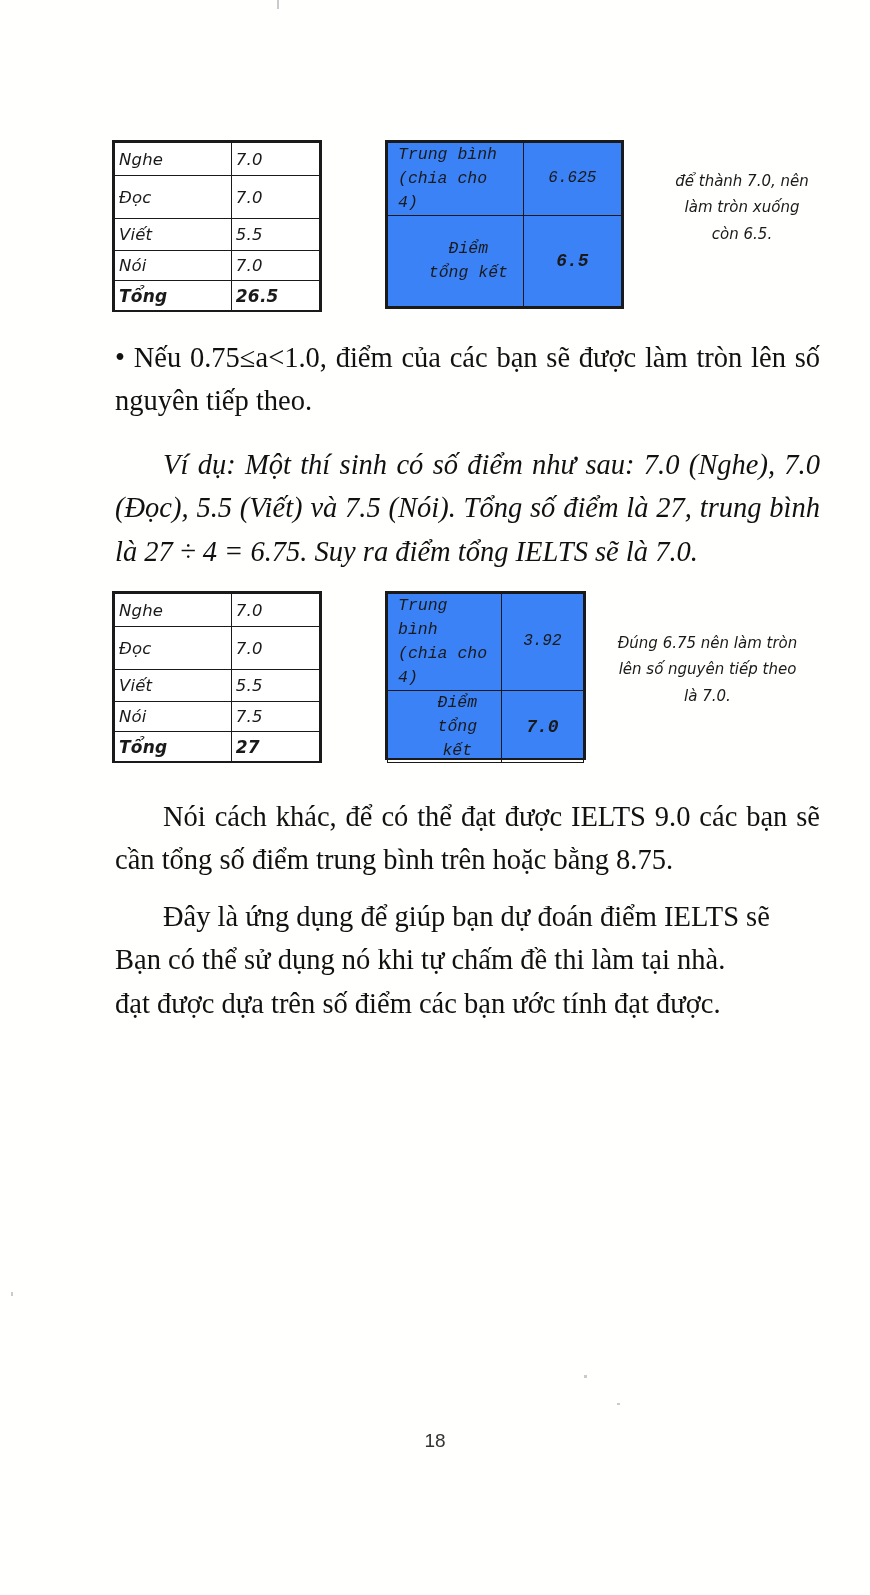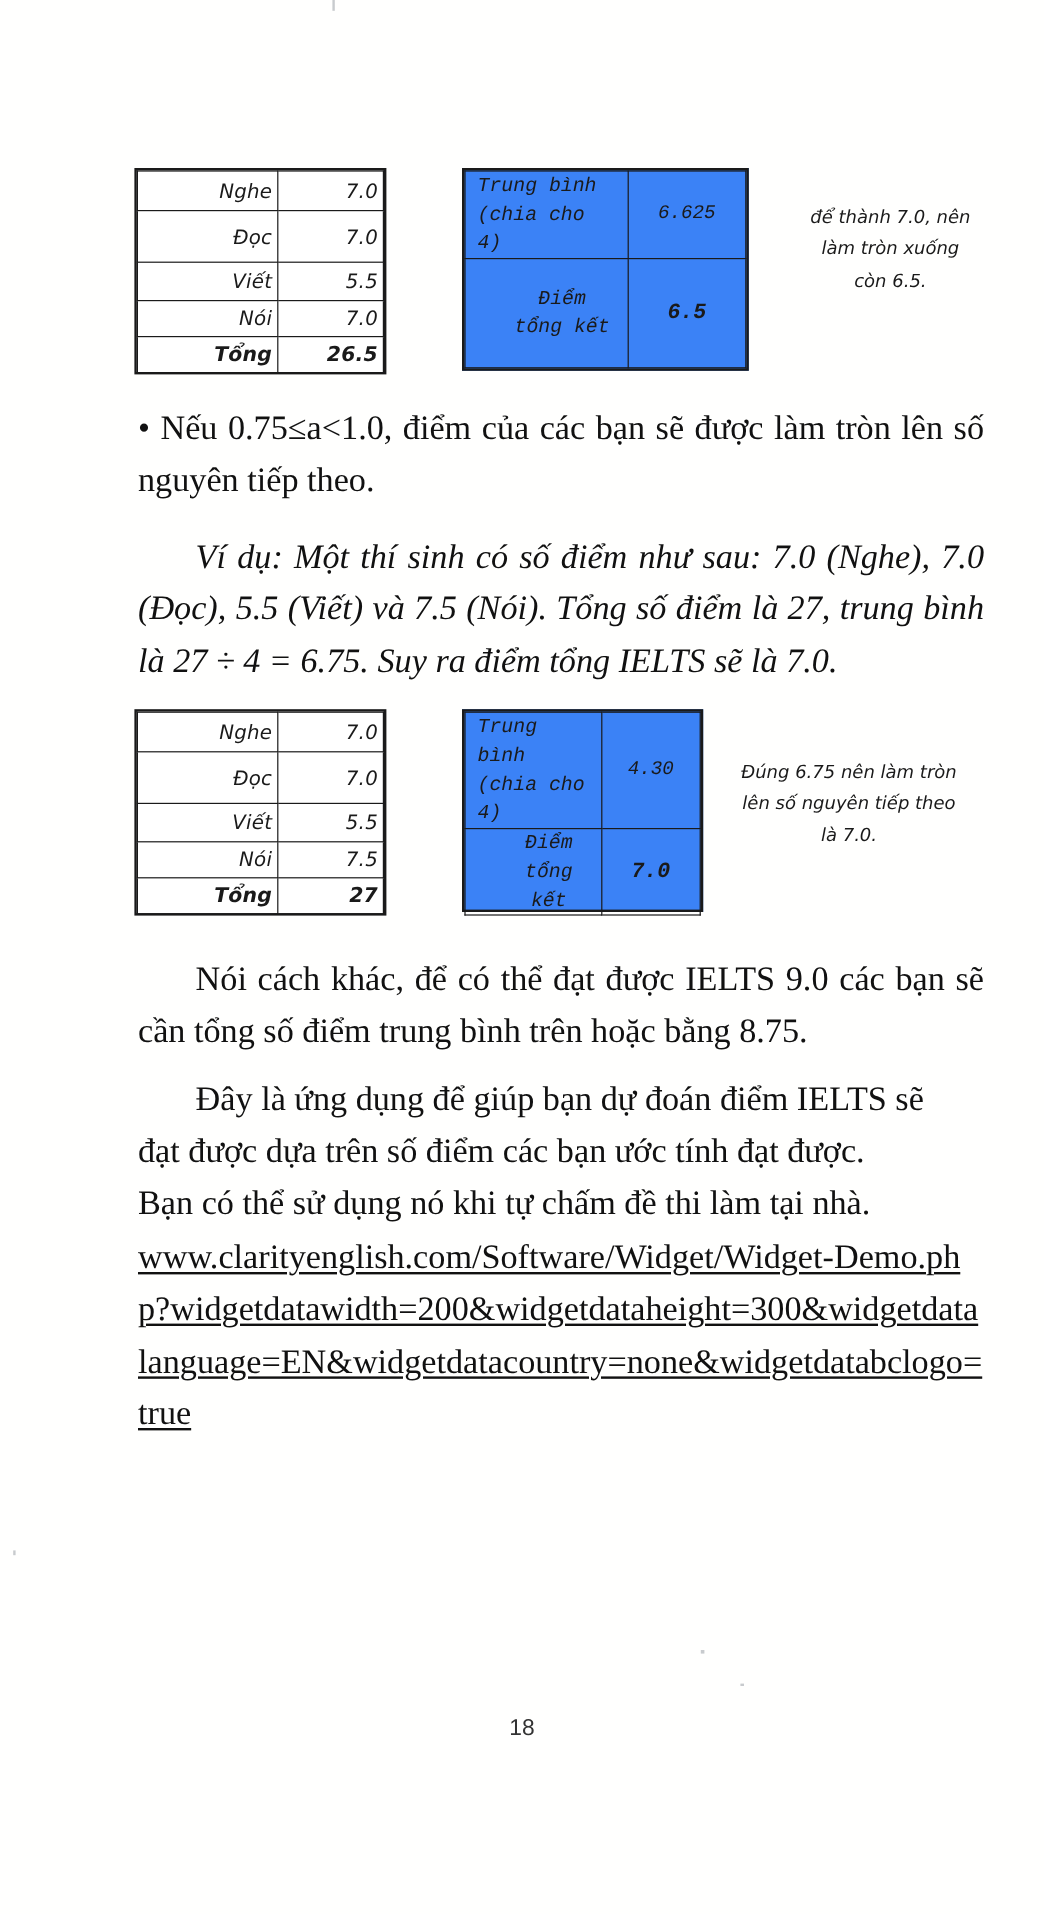--- a/index.html
+++ b/index.html
@@ -38,21 +38,21 @@
     font-style: italic;
     background: #fff;
   }
   .score-table table {
     border-collapse: collapse;
     width: 100%;
     height: 100%;
   }
   .score-table td {
     border: 1.6px solid #1a1a1a;
-    text-align: right;
+    text-align: left;
     font-size: 16.5px;
     font-style: italic;
     letter-spacing: .2px;
     padding: 0 4px;
   }
   .score-table td.label { width: 57%; }
   .score-table td.value { width: 43%; }
   .score-table tr.total td {
     font-weight: bold;
     font-size: 17px;
@@ -237,21 +237,21 @@
   </div>
 
   <div class="avg-table" style="left:385px; top:591px; width:197px; height:165px;">
     <table>
       <tbody>
           <tr style="height:44%;">
         <td class="k">
           <div>Trung bình</div>
           <div>(chia cho 4)</div>
         </td>
-        <td class="v">4.30</td>
+        <td class="v">3.92</td>
       </tr>
       <tr style="height:56%;">
         <td class="k center">
           <div>Điểm</div>
           <div>tổng kết</div>
         </td>
         <td class="v bold">7.0</td>
       </tr>
     </tbody>
       </table>
@@ -262,21 +262,20 @@
     <div>lên số nguyên tiếp theo</div>
     <div>là 7.0.</div>
   </div>
 
   <div class="para" style="left:115px; top:795px; width:705px;">
     <span class="indent"></span><span>Nói cách khác, để có thể đạt được IELTS 9.0 các bạn sẽ cần tổng số điểm trung bình trên hoặc bằng 8.75.</span>
   </div>
 
   <div class="para" style="left:115px; top:895px; width:712px;">
     <div><span class="indent"></span><span>Đây là ứng dụng để giúp bạn dự đoán điểm IELTS sẽ</span></div>
+    <div>Bạn có thể sử dụng nó khi tự chấm đề thi làm tại nhà.</div>
     <div>đạt được dựa trên số điểm các bạn ước tính đạt được.</div>
-    <div>Bạn có thể sử dụng nó khi tự chấm đề thi làm tại nhà.</div>
-  </div>
-
-  <div class="url-block" style="left:115px; top:1027px; width:708px;">www.clarityenglish.com/Software/Widget/Widget-Demo.php?widgetdatawidth=200&amp;widgetdataheight=300&amp;widgetdatalanguage=EN&amp;widgetdatacountry=none&amp;widgetdatabclogo=true</div>
+  </div>
+
 
   <div class="page-number" style="top:1430px; left:0;">18</div>
 
 </div>
 
 </body></html>

